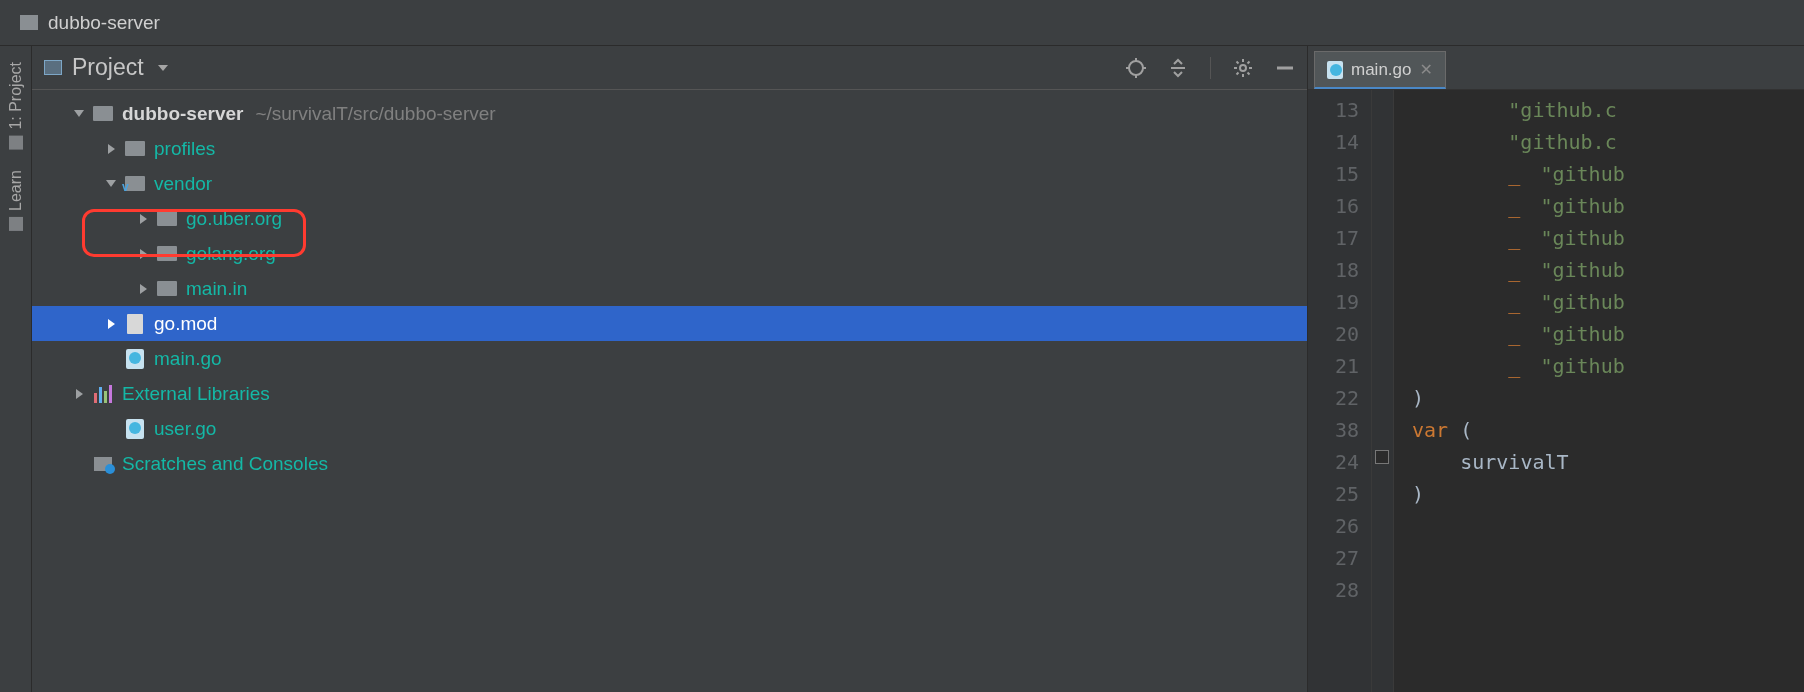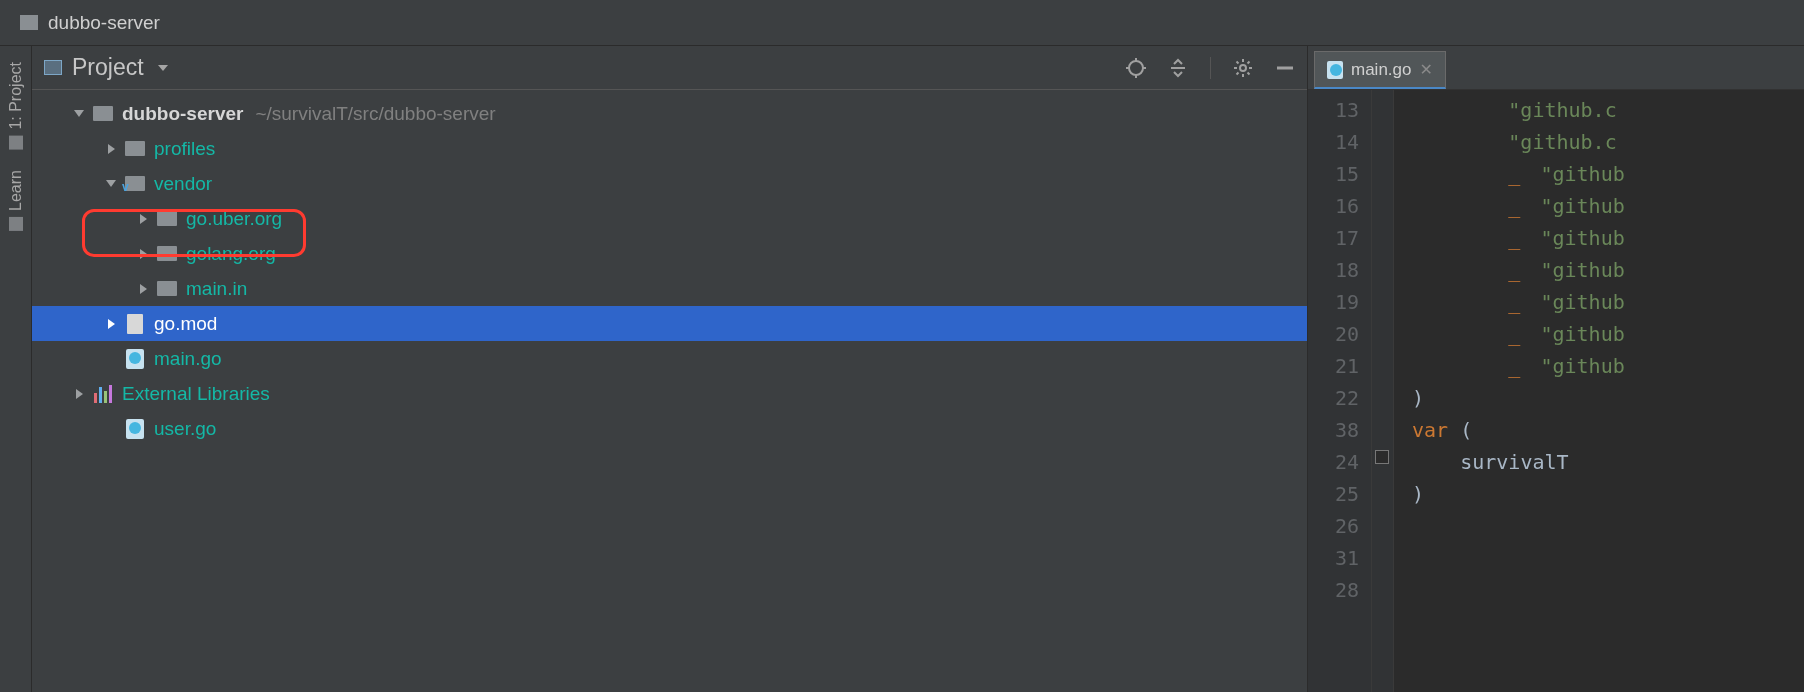--- a/index.html
+++ b/index.html
@@ -368,20 +368,28 @@
 
       <div class="tree-row">
         <span class="indent" style="width:62px"></span>
         <span class="arrow none"></span>
         <span class="node-icon">
             <span class="go-file"></span>
           </span>
         <span class="row-label">user.go</span>
       </div>
 
+      <div class="tree-row">
+        <span class="indent" style="width:30px"></span>
+        <span class="arrow none"></span>
+        <span class="node-icon">
+            <span class="scratch-icon"></span>
+          </span>
+        <span class="row-label">Scratches and Consoles</span>
+      </div>
     </div>
 
     <div class="vendor-highlight"></div>
   </div>
 
   <div class="editor-area">
     <div class="editor-tabs">
       <div class="editor-tab">
         <span class="go-file" style="width:16px;height:18px;"></span>
         <span>main.go</span>
@@ -397,21 +405,21 @@
           <div>17</div>
           <div>18</div>
           <div>19</div>
           <div>20</div>
           <div>21</div>
           <div>22</div>
           <div>38</div>
           <div>24</div>
           <div>25</div>
           <div>26</div>
-          <div>31</div>
+          <div>27</div>
           <div>28</div>
         </div>
       <div class="fold-col">
         <div class="fold-marker" style="top:360px;" definitelydata-interactable="true"></div>
       </div>
       <div class="code-col" id="code"><div>        <span class="str">"github.c</span></div><div>        <span class="str">"github.c</span></div><div>        <span class="blank-under">_</span> <span class="str">"github</span></div><div>        <span class="blank-under">_</span> <span class="str">"github</span></div><div></div><div>        <span class="blank-under">_</span> <span class="str">"github</span></div><div>        <span class="blank-under">_</span> <span class="str">"github</span></div><div></div><div>        <span class="blank-under">_</span> <span class="str">"github</span></div><div>        <span class="blank-under">_</span> <span class="str">"github</span></div><div>        <span class="blank-under">_</span> <span class="str">"github</span></div><div><span class="ident">)</span></div><div></div><div><span class="kw">var</span> (</div><div>    <span class="ident">survivalT</span></div><div><span class="ident">)</span></div></div>
     </div>
   </div>
 </div>
 

